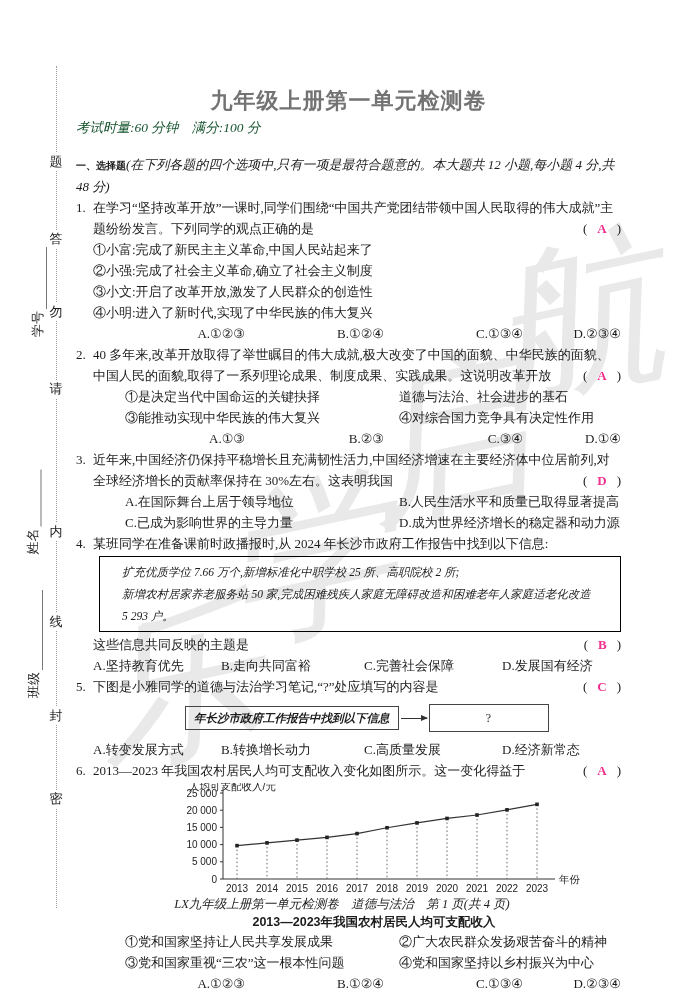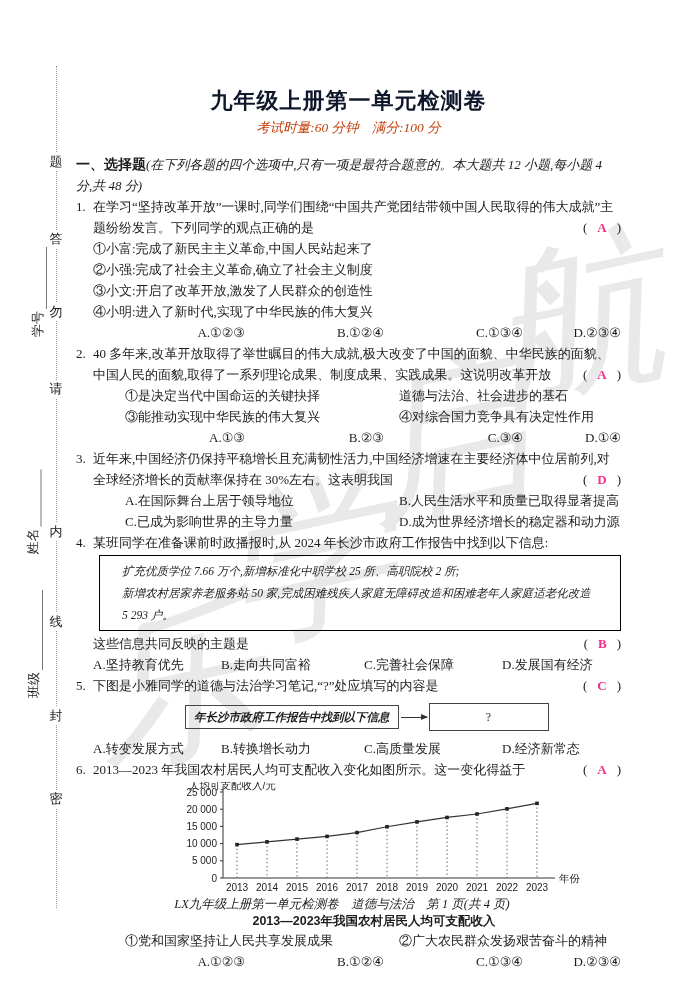--- a/index.html
+++ b/index.html
@@ -19,26 +19,26 @@
             font-size:13px;background:#fff;z-index:3;line-height:18px;}
   .sidelabel{position:absolute;z-index:3;font-size:13px;white-space:nowrap;
              transform:rotate(-90deg);transform-origin:center center;
              display:flex;align-items:flex-end;}
   .sidelabel .uline{display:inline-block;border-bottom:1px solid #777;
                     height:12px;margin-left:2px;}
 
   
   .content{position:absolute;left:76px;top:86px;width:545px;z-index:1;
            font-size:13px;line-height:21px;}
-  .title{text-align:center;color:#0f172a;font-size:22px;font-weight:bold;
+  .title{text-align:center;color:#737373;font-size:22px;font-weight:bold;
          letter-spacing:1px;line-height:30px;}
-  .subtitle{text-align:center;color:#c2410c;font-size:13.5px;font-style:italic;
+  .subtitle{color:#14532d;font-size:13.5px;font-style:italic;
             line-height:20px;margin-top:2px;}
   .sechead{margin-top:16px;}
-  .sechead b{font-size:14px;}
+  .sechead b{font-size:10px;}
   .sechead i{font-style:italic;}
 
   .q{position:relative;padding-left:17px;}
   .qnum{position:absolute;left:0;top:0;}
   .stem{position:relative;}
   .ans{position:absolute;right:0;bottom:0;white-space:nowrap;}
   .ans .letter{color:#f0308d;padding:0 10px;font-weight:bold;}
   .row4{display:grid;grid-template-columns:152px 139px 139px 1fr;text-align:right;}
   .row4b{display:grid;grid-template-columns:128px 143px 138px 1fr;}
   .row2{display:grid;grid-template-columns:274px 1fr;margin-left:32px;}
@@ -257,20 +257,24 @@
             <rect x="346.2" y="25.055999999999994" width="3.6" height="3.6" fill="#222"></rect>
             <rect x="376.2" y="19.552000000000003" width="3.6" height="3.6" fill="#222"></rect>
             <text x="400" y="100" text-anchor="start" font-size="10.5">年份</text>
           </svg>
         <div class="chartcaption">2013—2023年我国农村居民人均可支配收入</div>
       </div>
       <div class="row2">
         <span>①党和国家坚持让人民共享发展成果</span>
         <span>②广大农民群众发扬艰苦奋斗的精神</span>
       </div>
+      <div class="row2">
+        <span>③党和国家重视“三农”这一根本性问题</span>
+        <span>④党和国家坚持以乡村振兴为中心</span>
+      </div>
       <div class="row4">
         <span>A.①②③</span>
         <span>B.①②④</span>
         <span>C.①③④</span>
         <span>D.②③④</span>
       </div>
     </div>
   </div>
 
   <div class="footer">LX九年级上册第一单元检测卷　道德与法治　第 1 页(共 4 页)</div>

